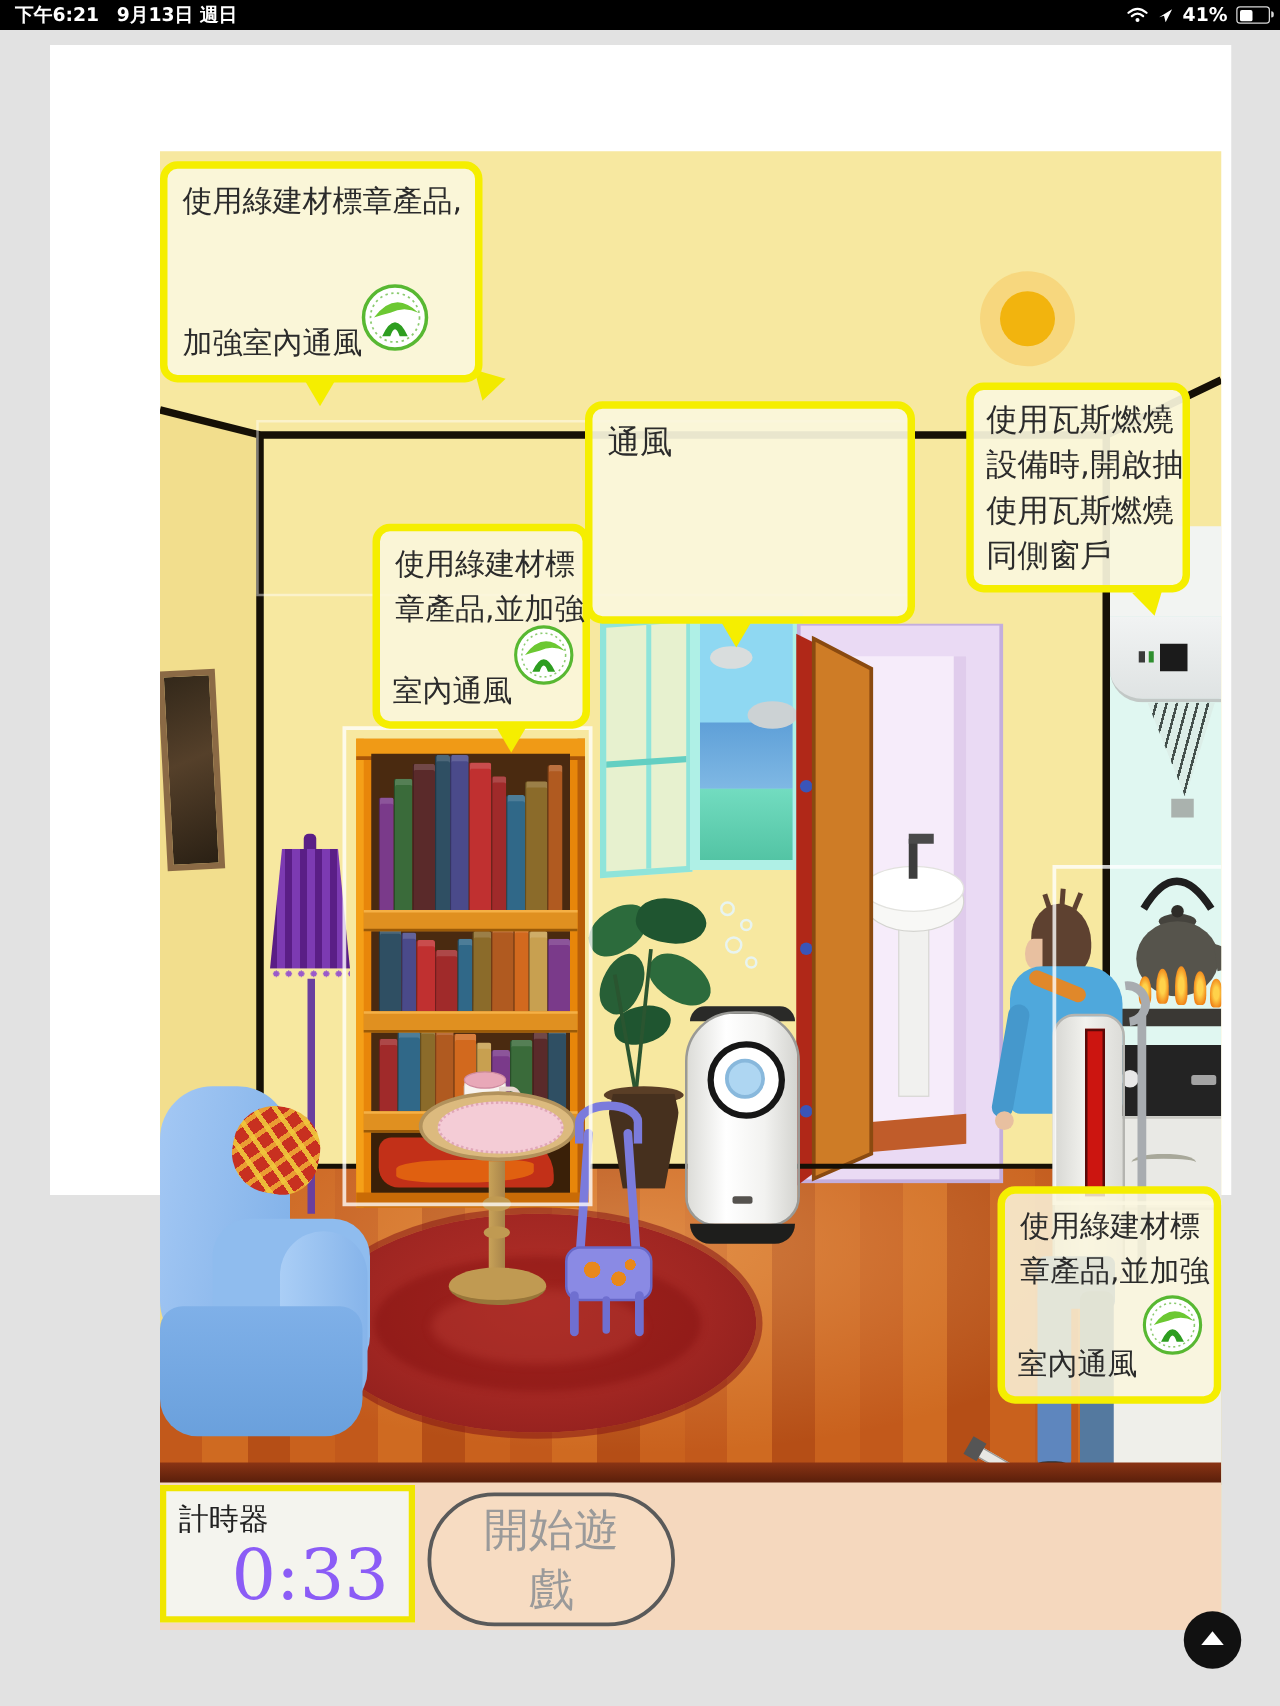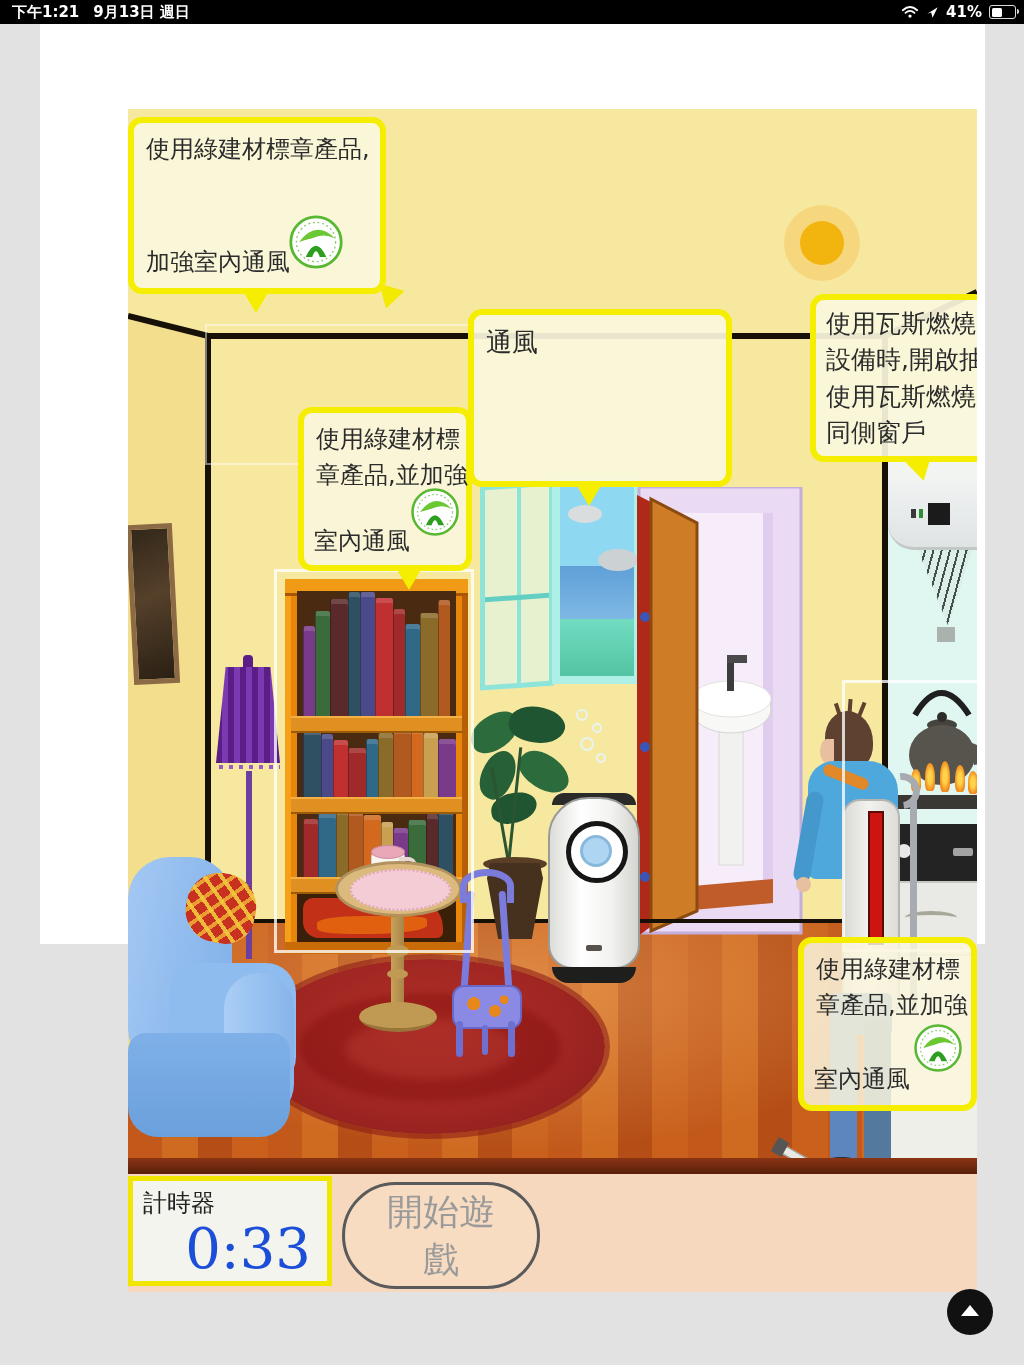--- a/index.html
+++ b/index.html
@@ -9,21 +9,21 @@
   
   #statusbar{left:0;top:0;width:1024px;height:24px;background:#000;color:#fff;
     display:flex;align-items:center;justify-content:space-between;font-size:15px;z-index:50;}
   #sb-left{padding-left:12px;display:flex;gap:14px;font-weight:600;}
   #sb-right{padding-right:8px;display:flex;align-items:center;gap:7px;font-weight:600;}
   .batt{width:25px;height:12px;border:1px solid rgba(255,255,255,.85);border-radius:3px;position:relative;}
   .batt .fill{position:absolute;left:1.5px;top:1.5px;bottom:1.5px;width:40%;background:#fff;border-radius:1.5px;}
   .batt:after{content:"";position:absolute;right:-4px;top:3px;width:2.5px;height:5px;
     background:rgba(255,255,255,.85);border-radius:0 2px 2px 0;}
   
-  #page{left:40px;top:24px;width:945px;height:920px;background:#fff;}
+  #page{left:40px;top:36px;width:945px;height:920px;background:#fff;}
   #game{left:88px;top:85px;width:849px;height:1183px;overflow:hidden;background:#f7e8a0;}
   #scene{left:0;top:0;width:849px;height:1065px;}
   
   #leftwall{left:0;top:207px;width:80px;height:786px;background:#f2de8d;
     clip-path:polygon(0 0,80px 20px,80px 605px,0 786px);}
   #floor{left:0;top:812px;width:849px;height:253px;
     background:repeating-linear-gradient(90deg,#c2591b 0 34px,#cf6a21 34px 70px,#b54e16 70px 104px,#c9611d 104px 140px);
     clip-path:polygon(0 181px,80px 0,849px 0,849px 253px,0 253px);}
   #floor .sheen{position:absolute;inset:0;background:radial-gradient(ellipse at 45% 25%,rgba(255,200,130,.4),transparent 62%);}
   #kitchenwall{left:757px;top:372px;width:92px;height:693px;background:#e0f7f1;}
@@ -50,21 +50,21 @@
   .flame{position:absolute;width:10px;height:23px;background:radial-gradient(#ffd24a 30%,#f08418 75%);
     border-radius:50% 50% 28% 28%;}
   .leaf{position:absolute;background:#2c6b3c;border-radius:55% 45% 60% 40%;}
   .legrail{position:absolute;background:#7b7bdc;border-radius:4px;}
 </style>
 </head>
 <body>
 
 <div class="abs" id="statusbar">
   <div id="sb-left">
-    <span>下午1:21</span>
+    <span>下午6:21</span>
     <span>9月13日 週日</span>
   </div>
   <div id="sb-right">
     <svg width="18" height="14" viewBox="0 0 20 14">
       <path d="M2,5 Q10,-2 18,5" stroke="#fff" stroke-width="2" fill="none" stroke-linecap="round"></path>
       <path d="M5,8 Q10,3.5 15,8" stroke="#fff" stroke-width="2" fill="none" stroke-linecap="round"></path>
       <circle cx="10" cy="11.5" r="1.8" fill="#fff"></circle>
     </svg>
     <svg width="13" height="13" viewBox="0 0 20 20">
       <path d="M2,12 L18,2 L10,18 L8,10 Z" fill="#fff"></path>
@@ -344,21 +344,21 @@
   </div>
   <div class="tail" style="left:115px;top:182px;"></div>
 
   <div class="tail" style="left:248px;top:178px;transform:rotate(16deg);border-top-color:#f2ea00;"></div>
 
   <div class="abs tip" style="left:340px;top:200px;width:264px;height:178px;font-size:26px;">
     <span style="display:block;white-space:nowrap;">通風</span>
   </div>
   <div class="tail" style="left:448px;top:375px;"></div>
 
-  <div class="abs tip" style="left:645px;top:185px;width:179px;height:168px;font-size:25px;padding:6px 10px;line-height:1.45;margin-left:37px;">
+  <div class="abs tip" style="left:645px;top:185px;width:179px;height:168px;font-size:25px;padding:6px 10px;line-height:1.45;">
     <span style="display:block;white-space:nowrap;">使用瓦斯燃燒</span>
     <span style="display:block;white-space:nowrap;">設備時,開啟抽</span>
     <span style="display:block;white-space:nowrap;">使用瓦斯燃燒</span>
     <span style="display:block;white-space:nowrap;">同側窗戶</span>
   </div>
   <div class="tail" style="left:780px;top:350px;transform:rotate(-14deg);"></div>
 
   <div class="abs tip" style="left:170px;top:298px;width:174px;height:164px;font-size:24px;background:rgba(250,246,221,.88);">
     <span style="display:block;white-space:nowrap;">使用綠建材標</span>
     <span style="display:block;white-space:nowrap;">章產品,並加強</span>
@@ -383,21 +383,21 @@
       <path d="M19,46 Q30,22 41,46 L34,46 Q30,34 26,46 Z" fill="#2e9e20"></path>
     </svg>
   </div>
 
 </div>
 
 <div class="abs" id="floored"></div>
 <div class="abs" id="hudbar">
   <div class="abs hudbox" style="left:0;top:2px;width:204px;height:110px;">
     <div class="abs" style="left:10px;top:6px;font-size:24px;color:#222;">計時器</div>
-    <div class="abs serif" style="right:16px;bottom:0px;font-size:56px;color:#1d4ed8;">0:33</div>
+    <div class="abs serif" style="right:16px;bottom:0px;font-size:56px;color:#8b5cf6;">0:33</div>
   </div>
   <button class="abs pill" style="left:214px;top:8px;width:198px;height:107px;border:3px solid #5a5a5a;color:#9a9a9a;">
     <span>開始遊</span>
     <span>戲</span>
   </button>
 </div>
 
 </div>
 </div>
 

